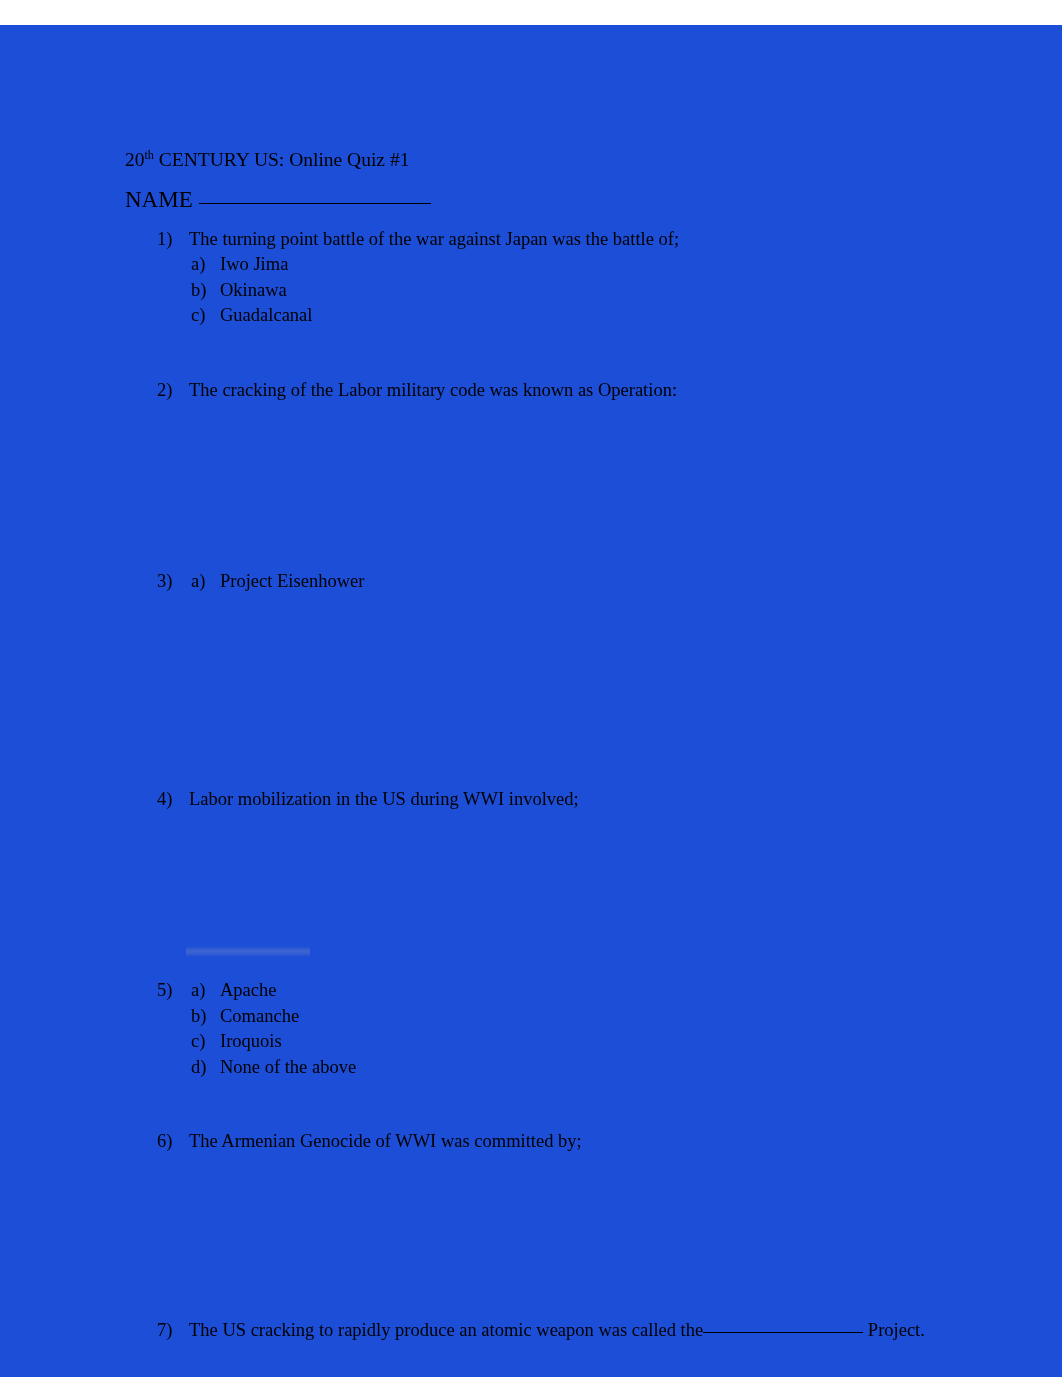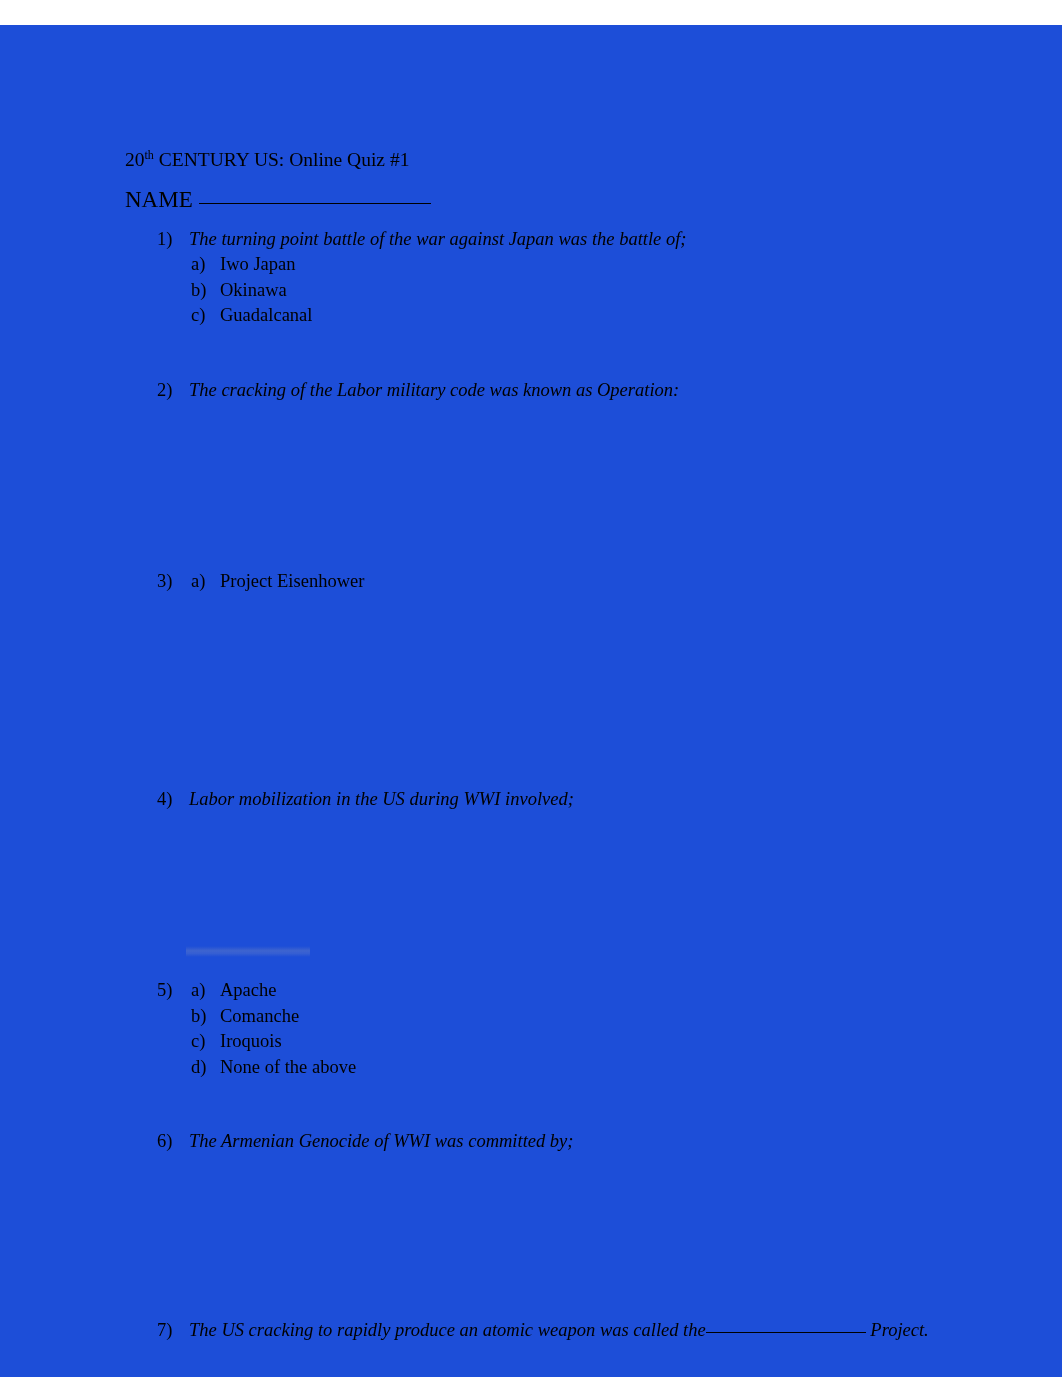--- a/index.html
+++ b/index.html
@@ -61,21 +61,20 @@
     position: absolute;
     left: 0;
     top: 0;
     width: 30px;
     text-align: left;
   }
   .q-text {
     display: block;
     margin-left: 32px;
     white-space: nowrap;
-    font-style: italic;
   }
   .q-text.wrap {
     white-space: normal;
     width: 760px;
   }
   .opts {
     margin: 0;
     padding: 0;
     list-style: none;
     margin-left: 34px;
@@ -121,21 +120,21 @@
   <div class="doc-title"><span>20</span><sup>th</sup><span> CENTURY US: Online Quiz #1</span></div>
 
   <div class="name-line"><span>NAME</span><span class="name-rule"></span></div>
 
   <div class="q" style="left:157px; top:202px; width:790px;">
     <span class="q-num">1)</span>
     <span class="q-text">The turning point battle of the war against Japan was the battle of;</span>
     <ul class="opts">
       <li class="opt">
         <span class="opt-letter">a)</span>
-        <span>Iwo Japan</span>
+        <span>Iwo Jima</span>
       </li>
       <li class="opt">
         <span class="opt-letter">b)</span>
         <span>Okinawa</span>
       </li>
       <li class="opt">
         <span class="opt-letter">c)</span>
         <span>Guadalcanal</span>
       </li>
     </ul>

